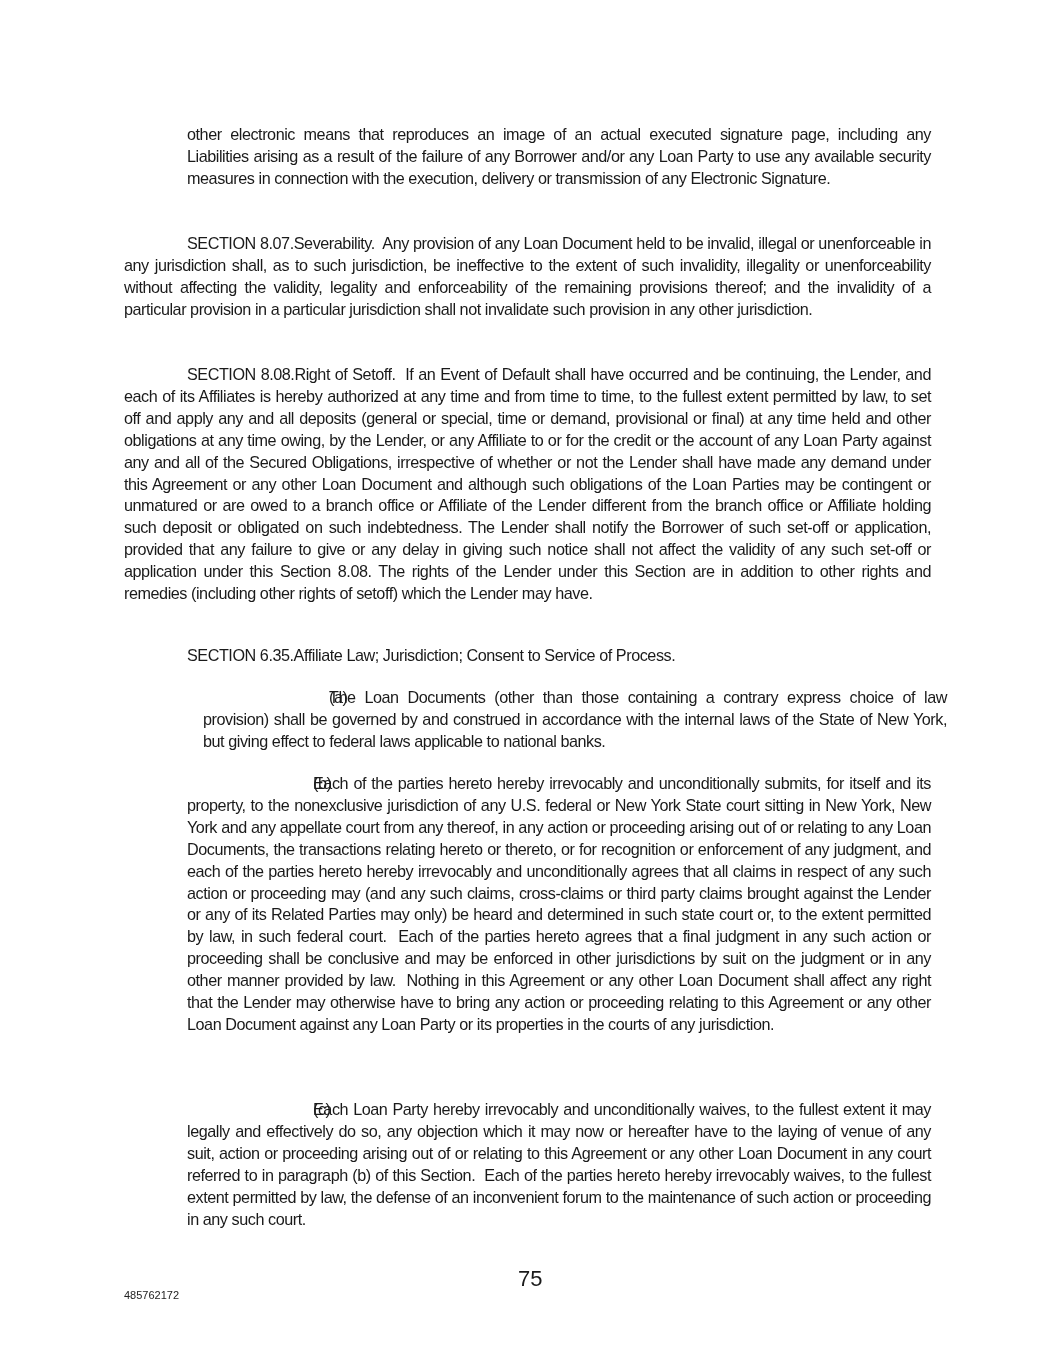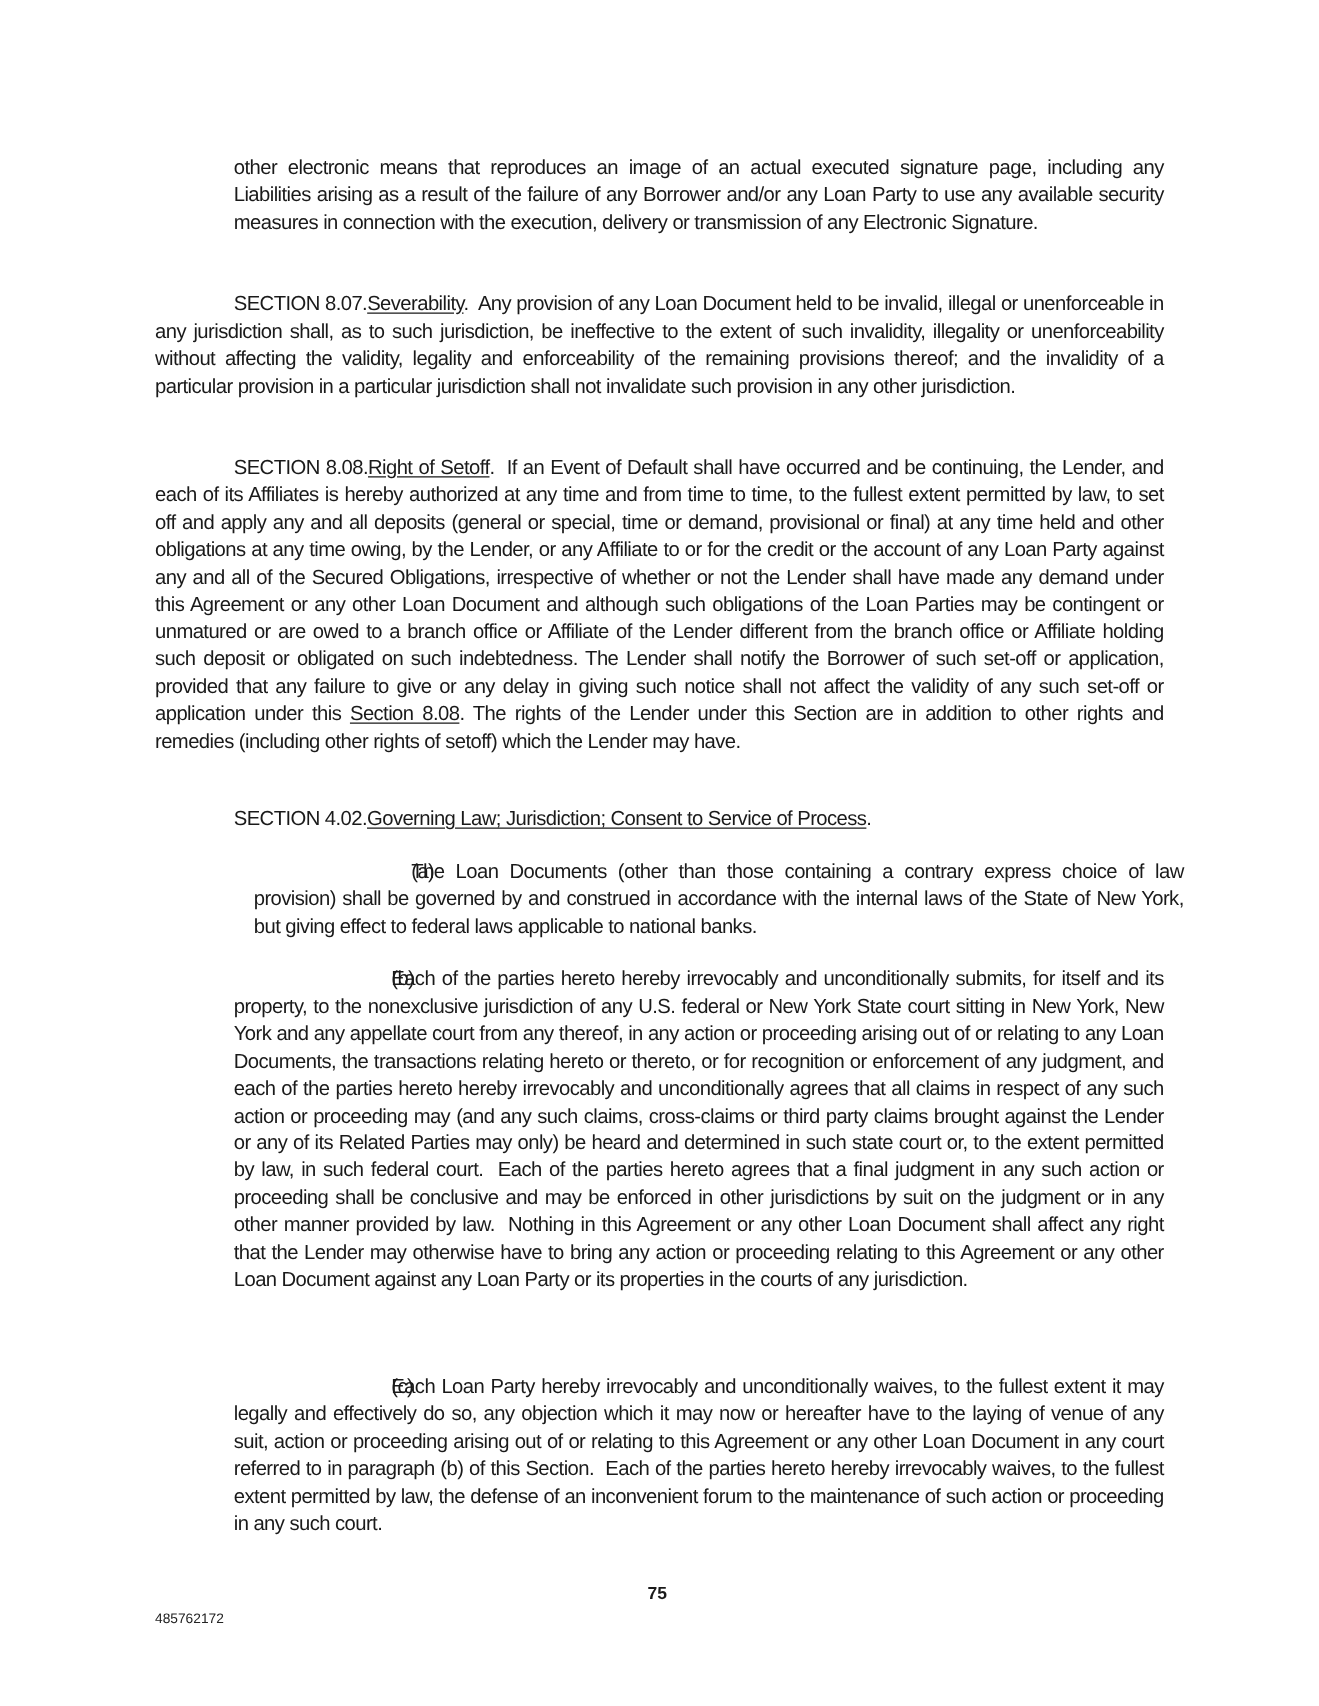--- a/index.html
+++ b/index.html
@@ -8,37 +8,37 @@
     position: absolute; left: 0; top: 0; width: 865px; height: 1365px;
     background: #ffffff; color: #1a1a1a;
     font-family: "Liberation Sans", sans-serif;
     font-size: 16.2px; letter-spacing: -0.45px;
   }
   .para { position: absolute; text-align: justify; line-height: 21.9px; margin: 0; }
   .para.last-left { text-align-last: left; }
   .full { left: 124px; width: 807px; }
   .indented { left: 187px; width: 744px; }
   .ind-first { text-indent: 63px; }
-  .u { text-decoration: underline; text-underline-offset: 2px; }
+  .u { text-underline-offset: 2px; }
   .tab-a { display: inline-block; width: 63px; }
-  .pageno { position: absolute; left: 518px; top: 1266px; font-size: 14px; letter-spacing: 0; font-weight: bold; }
+  .pageno { position: absolute; left: 518px; top: 1266px; font-size: 22px; letter-spacing: 0; }
   .docid { position: absolute; left: 124px; top: 1289px; font-size: 11px; letter-spacing: 0; color: #222; }
 </style>
 </head>
 <body>
 
 <div class="page">
 
   <p class="para indented last-left" style="top:124px;">other electronic means that reproduces an image of an actual executed signature page, including any Liabilities arising as a result of the failure of any Borrower and/or any Loan Party to use any available security measures in connection with the execution, delivery or transmission of any Electronic Signature.</p>
 
   <p class="para full ind-first last-left" style="top:233px;"><span>SECTION 8.07.</span><span class="u">Severability</span><span>.</span><span style="white-space:pre-wrap">  Any provision of any Loan Document held to be invalid, illegal or unenforceable in any jurisdiction shall, as to such jurisdiction, be ineffective to the extent of such invalidity, illegality or unenforceability without affecting the validity, legality and enforceability of the remaining provisions thereof; and the invalidity of a particular provision in a particular jurisdiction shall not invalidate such provision in any other jurisdiction.</span></p>
 
   <p class="para full ind-first last-left" style="top:364px;"><span>SECTION 8.08.</span><span class="u">Right of Setoff</span><span>.</span><span style="white-space:pre-wrap">  If an Event of Default shall have occurred and be continuing, the Lender, and each of its Affiliates is hereby authorized at any time and from time to time, to the fullest extent permitted by law, to set off and apply any and all deposits (general or special, time or demand, provisional or final) at any time held and other obligations at any time owing, by the Lender, or any Affiliate to or for the credit or the account of any Loan Party against any and all of the Secured Obligations, irrespective of whether or not the Lender shall have made any demand under this Agreement or any other Loan Document and although such obligations of the Loan Parties may be contingent or unmatured or are owed to a branch office or Affiliate of the Lender different from the branch office or Affiliate holding such deposit or obligated on such indebtedness. The Lender shall notify the Borrower of such set-off or application, provided that any failure to give or any delay in giving such notice shall not affect the validity of any such set-off or application under this </span><span class="u">Section 8.08</span><span>. The rights of the Lender under this Section are in addition to other rights and remedies (including other rights of setoff) which the Lender may have.</span></p>
 
-  <p class="para indented last-left" style="top:645px;"><span>SECTION 4.02.</span><span class="u">Governing Law; Jurisdiction; Consent to Service of Process</span><span>.</span></p>
+  <p class="para indented last-left" style="top:645px;"><span>SECTION 6.35.</span><span class="u">Affiliate Law; Jurisdiction; Consent to Service of Process</span><span>.</span></p>
 
   <p class="para indented ind-first last-left" style="top:687px;margin-left:16px;"><span class="tab-a">(a)</span><span>The Loan Documents (other than those containing a contrary express choice of law provision) shall be governed by and construed in accordance with the internal laws of the State of New York, but giving effect to federal laws applicable to national banks.</span></p>
 
   <p class="para indented ind-first last-left" style="top:773px;"><span class="tab-a">(b)</span><span style="white-space:pre-wrap">Each of the parties hereto hereby irrevocably and unconditionally submits, for itself and its property, to the nonexclusive jurisdiction of any U.S. federal or New York State court sitting in New York, New York and any appellate court from any thereof, in any action or proceeding arising out of or relating to any Loan Documents, the transactions relating hereto or thereto, or for recognition or enforcement of any judgment, and each of the parties hereto hereby irrevocably and unconditionally agrees that all claims in respect of any such action or proceeding may (and any such claims, cross-claims or third party claims brought against the Lender or any of its Related Parties may only) be heard and determined in such state court or, to the extent permitted by law, in such federal court.  Each of the parties hereto agrees that a final judgment in any such action or proceeding shall be conclusive and may be enforced in other jurisdictions by suit on the judgment or in any other manner provided by law.  Nothing in this Agreement or any other Loan Document shall affect any right that the Lender may otherwise have to bring any action or proceeding relating to this Agreement or any other Loan Document against any Loan Party or its properties in the courts of any jurisdiction.</span></p>
 
   <p class="para indented ind-first last-left" style="top:1099px;"><span class="tab-a">(c)</span><span style="white-space:pre-wrap">Each Loan Party hereby irrevocably and unconditionally waives, to the fullest extent it may legally and effectively do so, any objection which it may now or hereafter have to the laying of venue of any suit, action or proceeding arising out of or relating to this Agreement or any other Loan Document in any court referred to in paragraph (b) of this Section.  Each of the parties hereto hereby irrevocably waives, to the fullest extent permitted by law, the defense of an inconvenient forum to the maintenance of such action or proceeding in any such court.</span></p>
 
   <div class="pageno">75</div>
   <div class="docid">485762172</div>
 </div>

